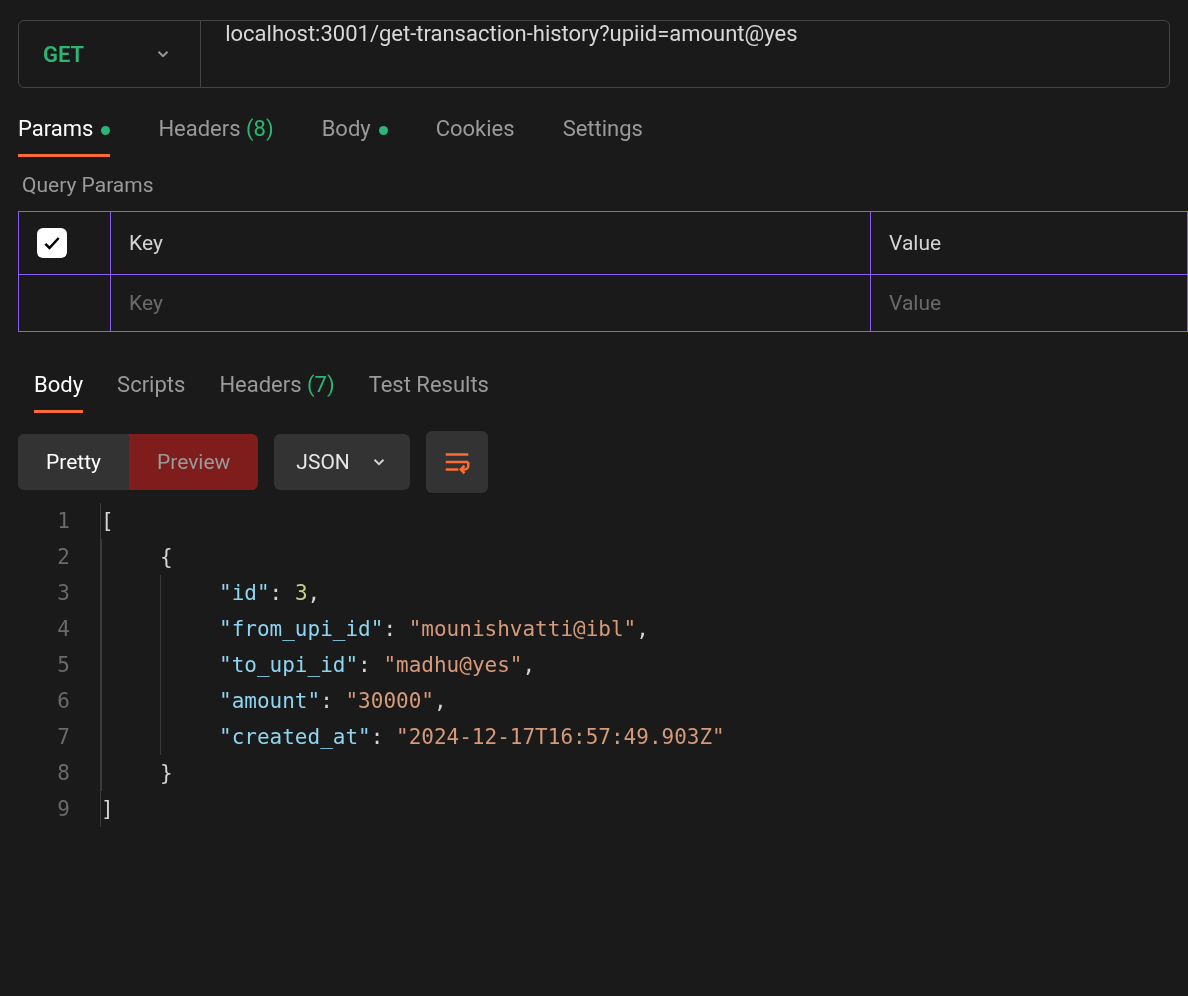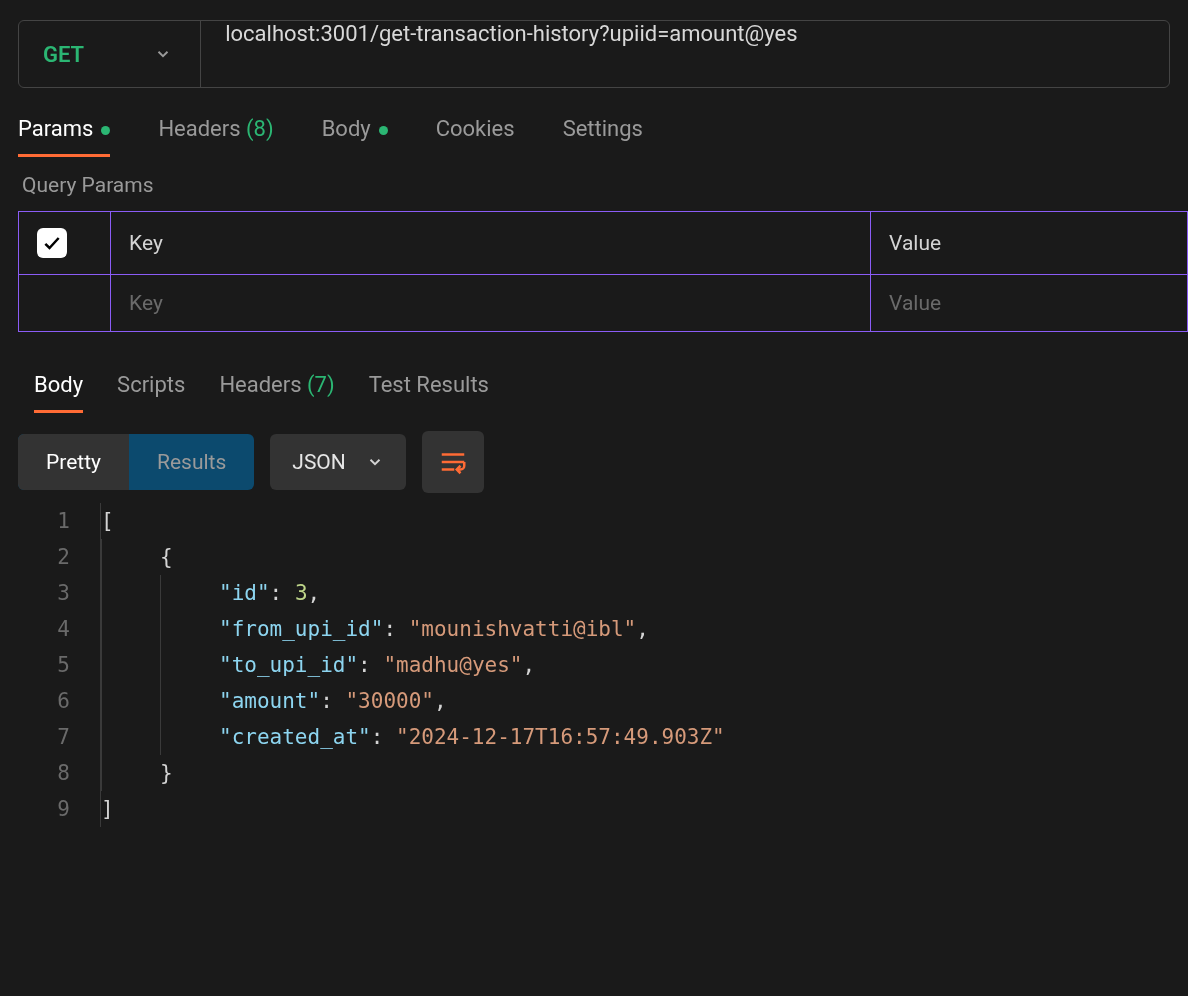--- a/index.html
+++ b/index.html
@@ -127,21 +127,21 @@
   .resp-tabs .tab { font-size: 22px; }
 
   .view-row {
     display: flex;
     gap: 16px;
     padding: 20px 18px 0 18px;
     align-items: center;
   }
   .view-group {
     display: flex;
-    background: #0c4a6e;
+    background: #7f1d1d;
     border-radius: 6px;
     overflow: hidden;
   }
   .view-btn {
     padding: 16px 28px;
     color: #9a9a9a;
     font-size: 21px;
   }
   .view-btn.active {
     background: #333333;
@@ -256,21 +256,21 @@
   <div class="tab">
     <span>Headers</span>
     <span class="count">(7)</span>
   </div>
   <div class="tab">Test Results</div>
 </div>
 
 <div class="view-row">
   <div class="view-group">
     <div class="view-btn active">Pretty</div>
-    <div class="view-btn">Results</div>
+    <div class="view-btn">Preview</div>
   </div>
   <div class="format-select">
     <span>JSON</span>
     <svg class="chevron" viewBox="0 0 24 24" fill="none" stroke="#d4d4d4" stroke-width="2.5">
         <polyline points="6 9 12 15 18 9"></polyline>
       </svg>
   </div>
   <div class="wrap-btn">
     <svg viewBox="0 0 24 24" fill="none" stroke="#ff6b35" stroke-width="2">
       <line x1="3" y1="6" x2="21" y2="6"></line>

